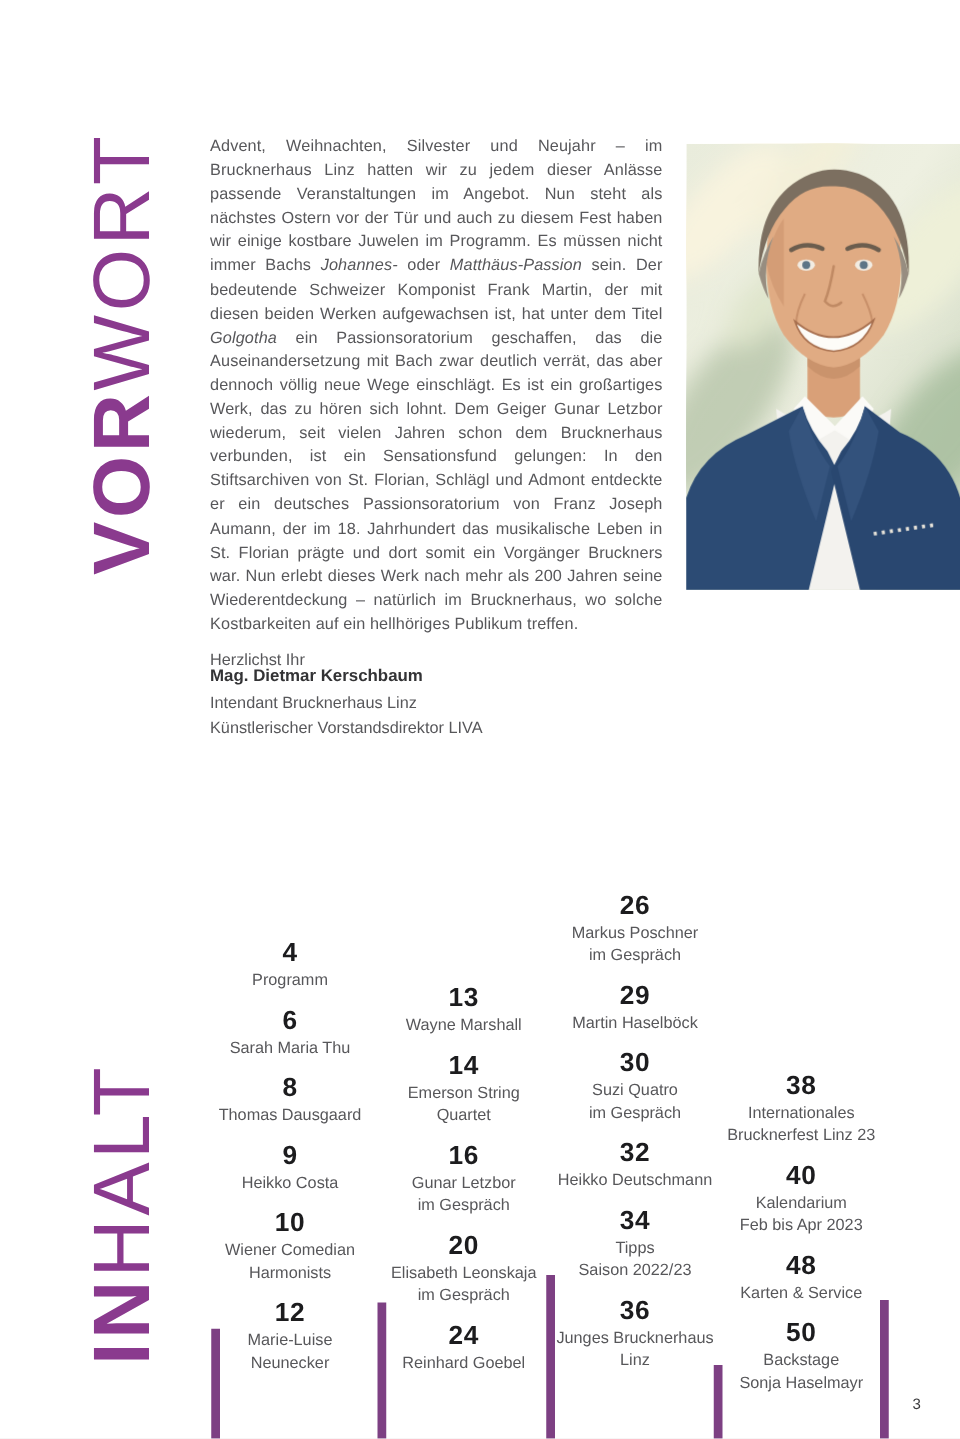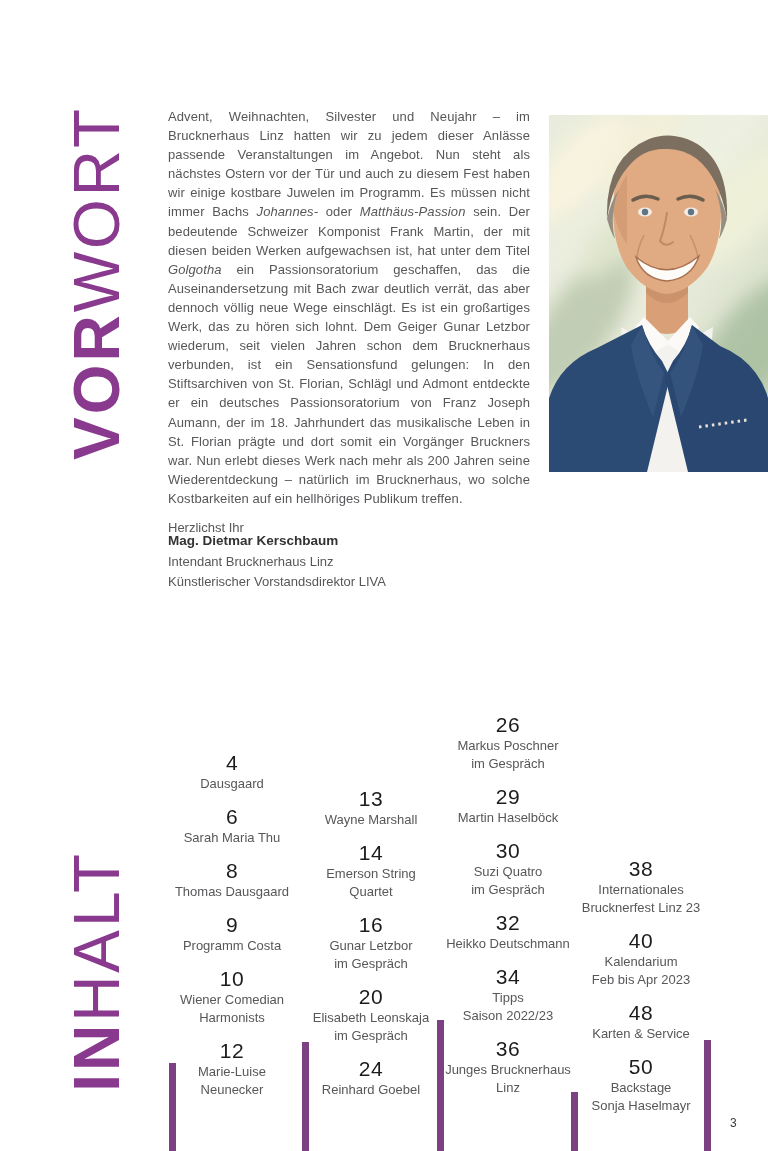--- a/index.html
+++ b/index.html
@@ -69,21 +69,21 @@
   .photo svg { display: block; }
 
   
   .toc-col { position: absolute; width: 140px; text-align: center; }
   #toc-col-1 { left: 162px; top: 750px; }
   #toc-col-2 { left: 301px; top: 786px; }
   #toc-col-3 { left: 438px; top: 712px; }
   #toc-col-4 { left: 571px; top: 856px; }
   .toc-entry { margin-bottom: 11px; }
   .toc-num {
-    font-size: 21px; font-weight: 400; line-height: 25px;
+    font-size: 21px; font-weight: 700; line-height: 25px;
     letter-spacing: 0.5px; color: var(--dark);
   }
   .toc-title { font-size: 13px; line-height: 18px; color: var(--gray); }
 
   
   .bar { position: absolute; width: 7px; background: var(--bar-purple); }
   #bar-1 { left: 169px; top: 1063px; height: 88px; }
   #bar-2 { left: 302px; top: 1042px; height: 109px; }
   #bar-3 { left: 437px; top: 1020px; height: 131px; }
   #bar-4 { left: 571px; top: 1092px; height: 59px; }
@@ -175,33 +175,33 @@
     </svg>
   </div>
 
   <div class="vertical-label" id="inhalt-label">
     <span class="vl-bold">IN</span><span class="vl-light">HALT</span>
   </div>
 
   <div class="toc-col" id="toc-col-1">
       <div class="toc-entry">
         <div class="toc-num">4</div>
-        <div class="toc-title">Dausgaard</div>
+        <div class="toc-title">Programm</div>
       </div>
       <div class="toc-entry">
         <div class="toc-num">6</div>
         <div class="toc-title">Sarah Maria Thu</div>
       </div>
       <div class="toc-entry">
         <div class="toc-num">8</div>
         <div class="toc-title">Thomas Dausgaard</div>
       </div>
       <div class="toc-entry">
         <div class="toc-num">9</div>
-        <div class="toc-title">Programm Costa</div>
+        <div class="toc-title">Heikko Costa</div>
       </div>
       <div class="toc-entry">
         <div class="toc-num">10</div>
         <div class="toc-title">Wiener Comedian<br>Harmonists</div>
       </div>
       <div class="toc-entry">
         <div class="toc-num">12</div>
         <div class="toc-title">Marie-Luise<br>Neunecker</div>
       </div>
     </div>

